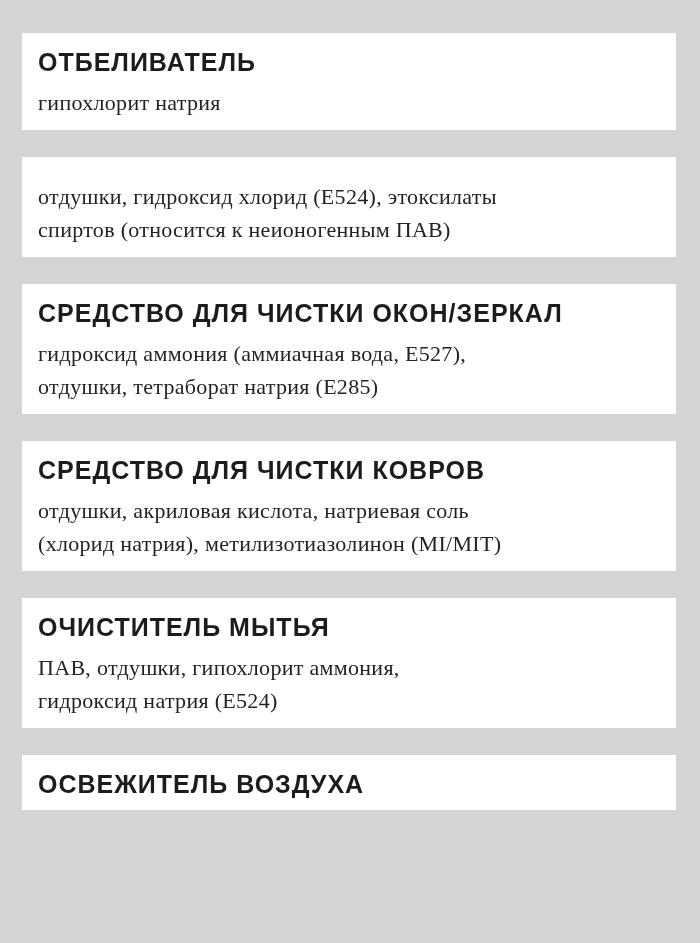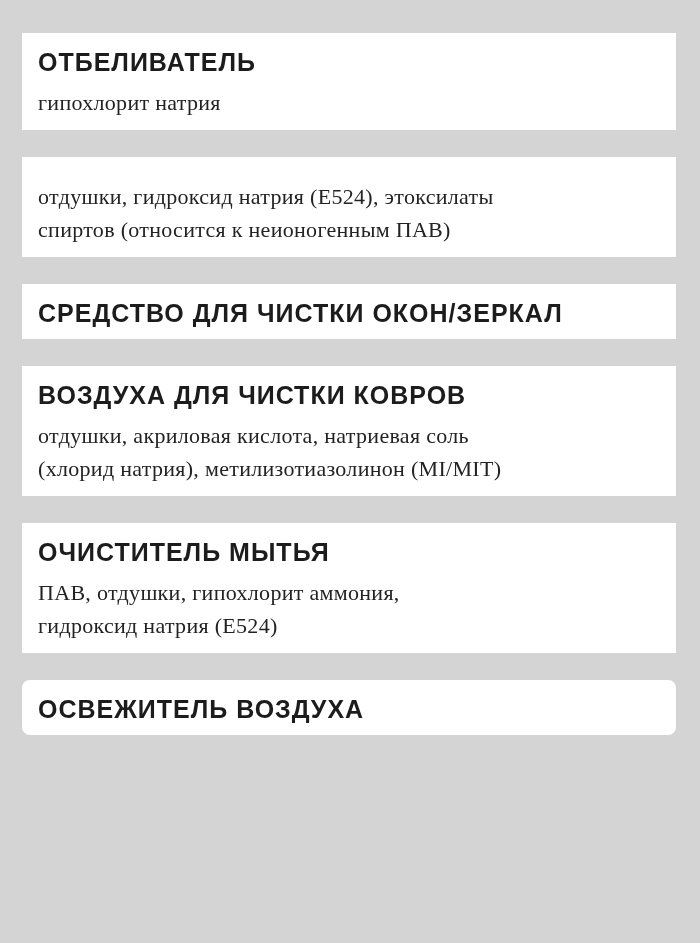--- a/index.html
+++ b/index.html
@@ -20,21 +20,20 @@
     height: 943px;
     padding: 33px 24px 0 22px;
   }
   .card {
     background: #ffffff;
     padding: 14px 16px 11px 16px;
     margin-bottom: 27px;
   }
   .card:last-child {
     margin-bottom: 3px;
-    border-radius: 8px;
   }
   .card-title {
     margin: 0;
     font-size: 25px;
     line-height: 30px;
     font-weight: bold;
     letter-spacing: 1px;
     color: #1c1c1c;
   }
   .card-ingredients {
@@ -51,30 +50,32 @@
 <body>
 
 <div class="page">
 
   <section class="card">
     <h2 class="card-title">ОТБЕЛИВАТЕЛЬ</h2>
     <p class="card-ingredients">гипохлорит натрия</p>
   </section>
 
   <section class="card">
-    <p class="card-ingredients">отдушки, гидроксид натрия (Е524), этоксилаты
+    <p class="card-ingredients">отдушки, гидроксид хлорид (Е524), этоксилаты
 спиртов (относится к неионогенным ПАВ)</p>
   </section>
 
   <section class="card">
     <h2 class="card-title">СРЕДСТВО ДЛЯ ЧИСТКИ ОКОН/ЗЕРКАЛ</h2>
+    <p class="card-ingredients">гидроксид аммония (аммиачная вода, Е527),
+отдушки, тетраборат натрия (Е285)</p>
   </section>
 
   <section class="card">
-    <h2 class="card-title">ВОЗДУХА ДЛЯ ЧИСТКИ КОВРОВ</h2>
+    <h2 class="card-title">СРЕДСТВО ДЛЯ ЧИСТКИ КОВРОВ</h2>
     <p class="card-ingredients">отдушки, акриловая кислота, натриевая соль
 (хлорид натрия), метилизотиазолинон (MI/MIT)</p>
   </section>
 
   <section class="card">
     <h2 class="card-title">ОЧИСТИТЕЛЬ МЫТЬЯ</h2>
     <p class="card-ingredients">ПАВ, отдушки, гипохлорит аммония,
 гидроксид натрия (Е524)</p>
   </section>
 

